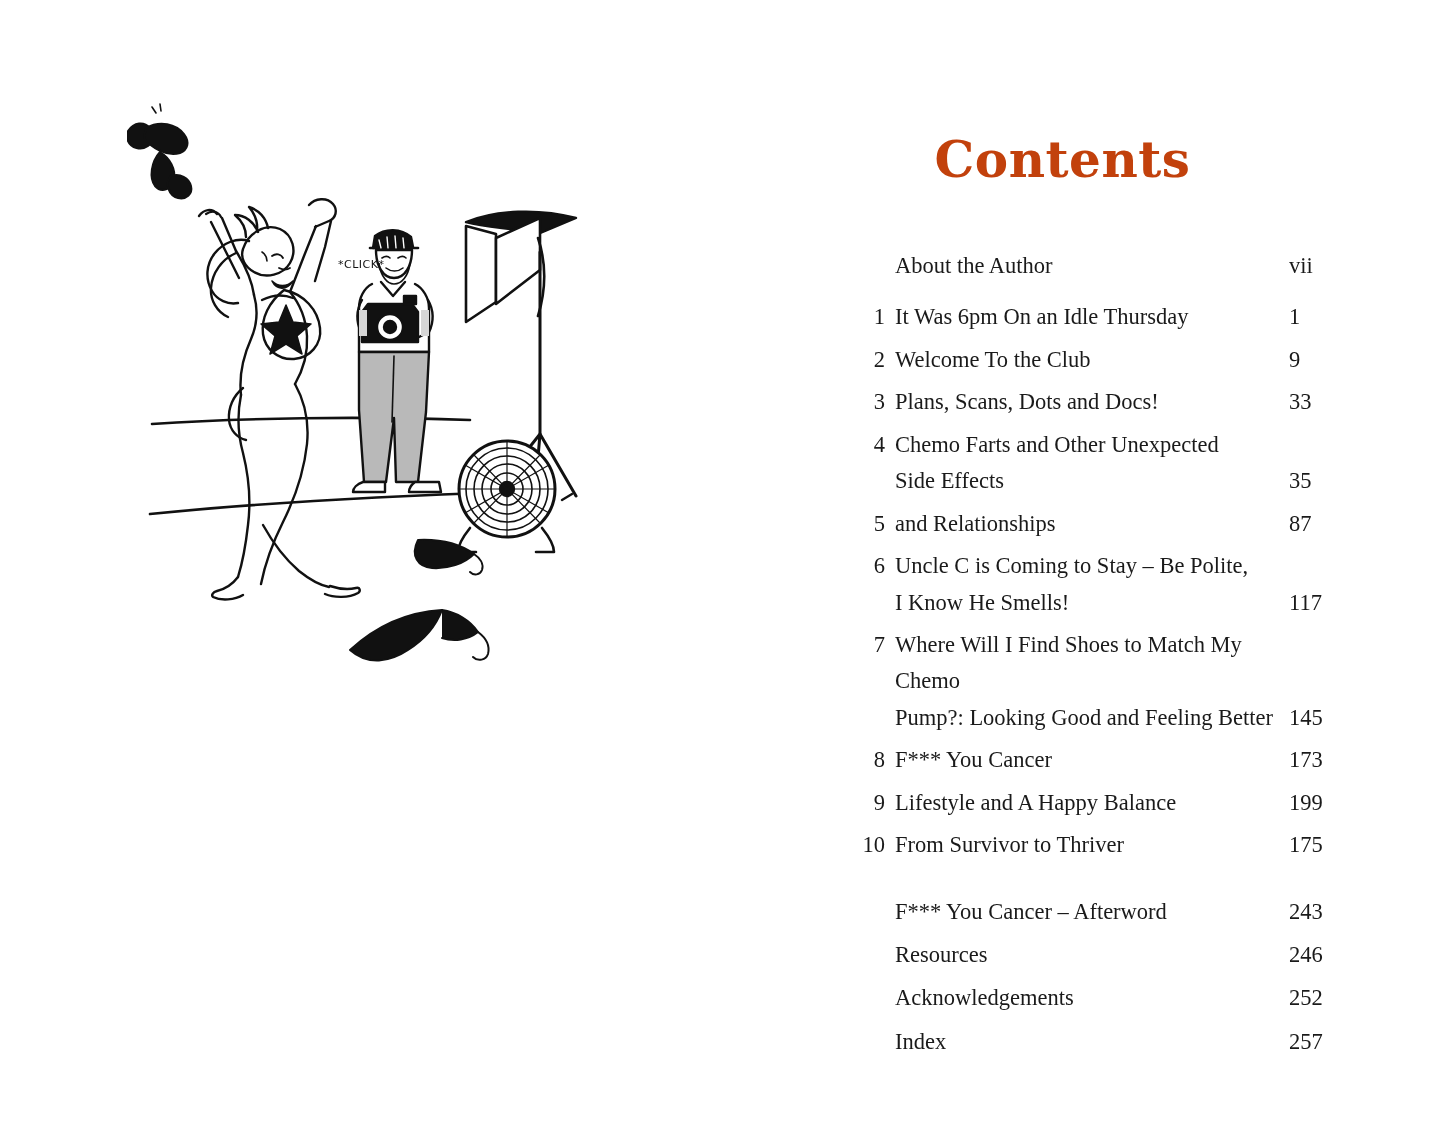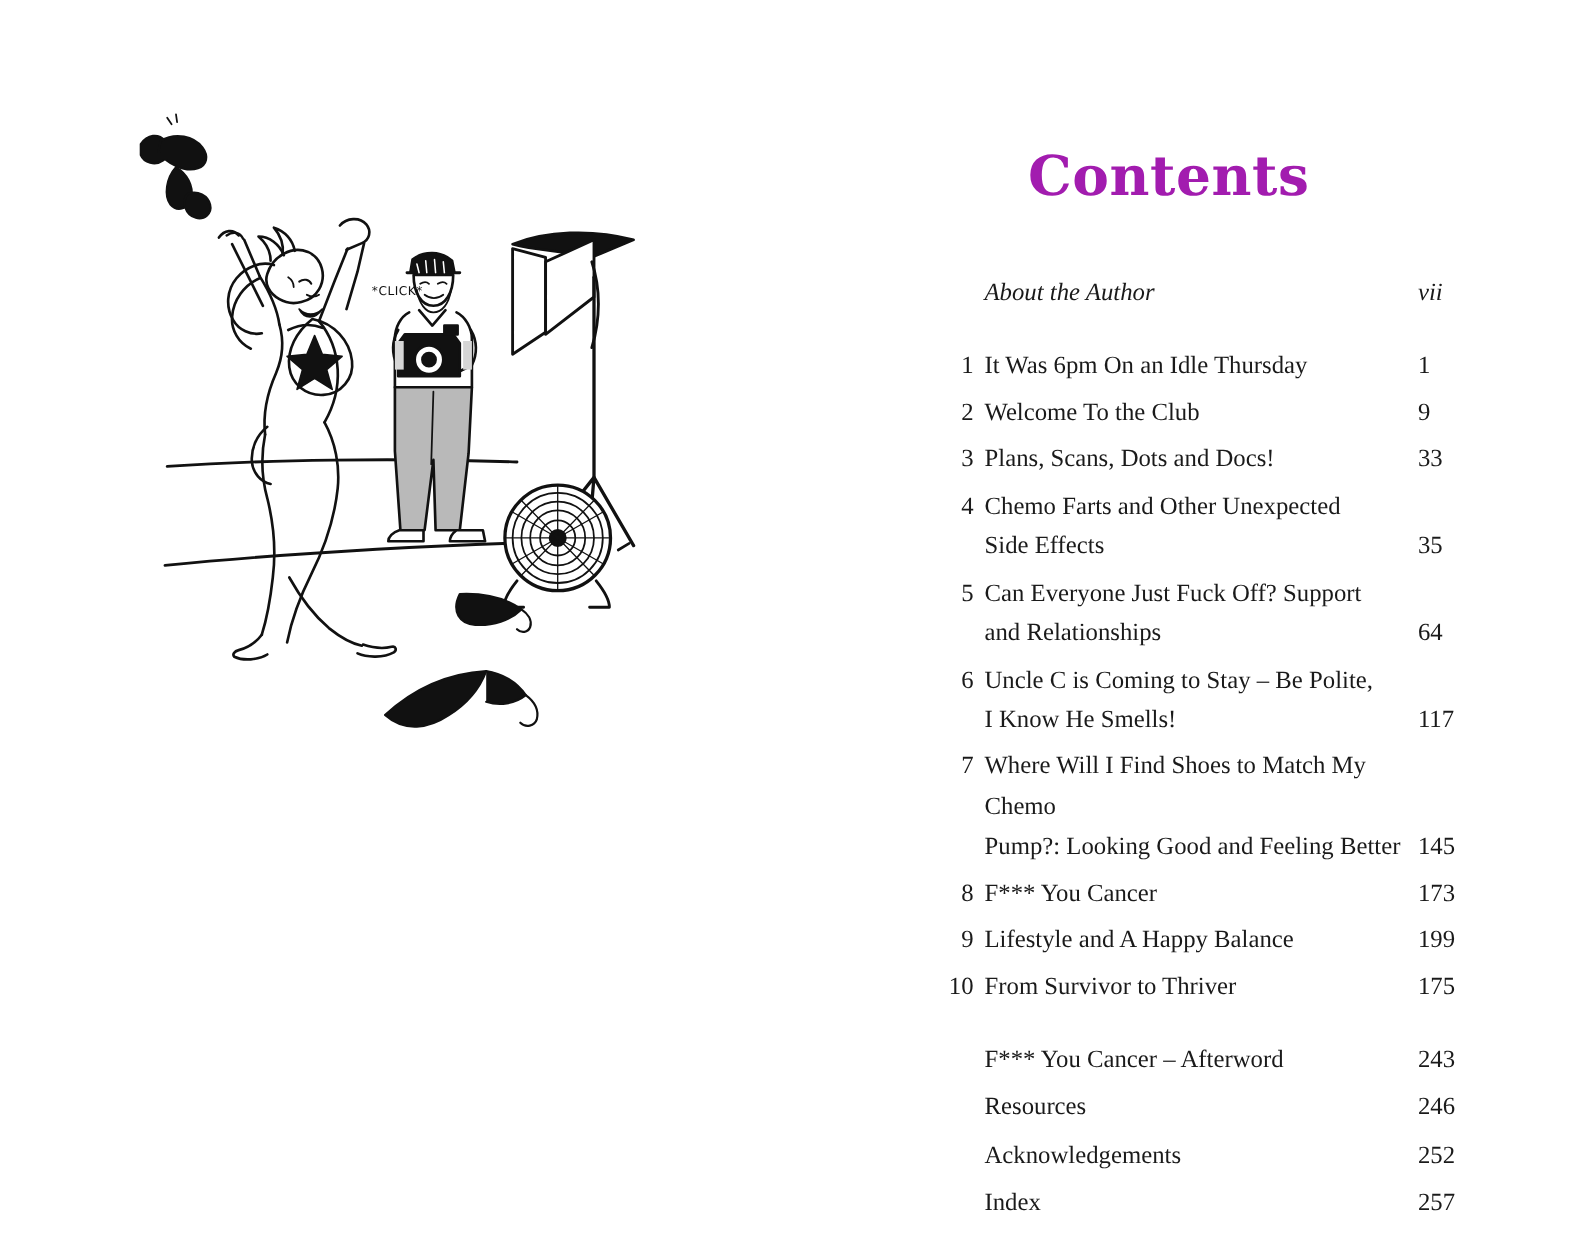--- a/index.html
+++ b/index.html
@@ -42,40 +42,39 @@
   .contents-title {
     position: absolute;
     left: 0;
     right: 0;
     top: 130px;
     text-align: center;
     font-family: "DejaVu Serif", serif;
     font-weight: 700;
     font-size: 50px;
     letter-spacing: 0.5px;
-    color: #a21caf;
+    color: #c2410c;
     padding-right: 18px;
   }
 
   .toc {
     position: absolute;
     left: 141px;
     top: 248px;
     width: 492px;
   }
   .toc-row {
     display: flex;
     align-items: flex-start;
     font-size: 22.5px;
     line-height: 1.62;
     margin-bottom: 6px;
   }
   .toc-row.front {
-    margin-bottom: 30px;
-    font-style: italic;
+    margin-bottom: 15px;
   }
   .toc-num {
     width: 40px;
     flex: 0 0 40px;
     text-align: right;
     padding-right: 10px;
     box-sizing: border-box;
   }
   .toc-label {
     flex: 1 1 auto;
@@ -259,24 +258,23 @@
         <span class="toc-label">
           <span>Chemo Farts and Other Unexpected</span>
           <span class="line2">Side Effects</span>
         </span>
         <span class="toc-page bottom-align">35</span>
       </div>
 
       <div class="toc-row">
         <span class="toc-num">5</span>
         <span class="toc-label">
-          <span>Can Everyone Just Fuck Off? Support</span>
           <span class="line2">and Relationships</span>
         </span>
-        <span class="toc-page bottom-align">64</span>
+        <span class="toc-page bottom-align">87</span>
       </div>
 
       <div class="toc-row">
         <span class="toc-num">6</span>
         <span class="toc-label">
           <span>Uncle C is Coming to Stay – Be Polite,</span>
           <span class="line2">I Know He Smells!</span>
         </span>
         <span class="toc-page bottom-align">117</span>
       </div>

